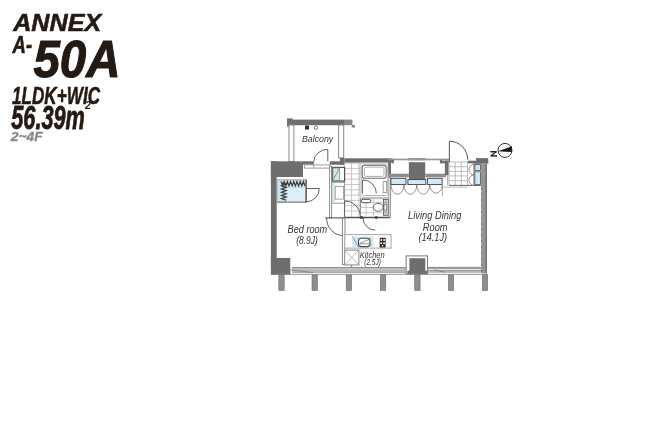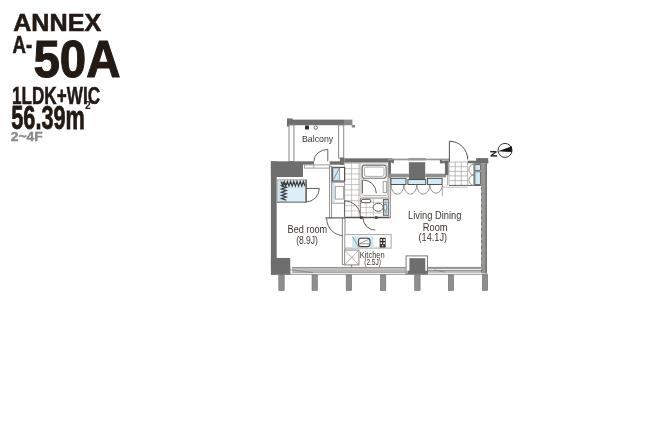--- a/index.html
+++ b/index.html
@@ -1,17 +1,17 @@
 <!DOCTYPE html>
 <html><head>
 <meta charset="utf-8">
 <style>
 html,body{margin:0;padding:0;background:#ffffff;}
 #stage{position:relative;width:646px;height:430px;background:#fff;overflow:hidden;
-font-family:"Liberation Sans",sans-serif;}
+font-family:"Liberation Sans",sans-serif;font-style:italic;}
 svg{position:absolute;left:0;top:0;}
 </style>
 </head>
 <body>
 <div id="stage">
 <svg width="646" height="430" viewBox="0 0 646 430">
 
 <g fill="#241a14" font-family="Liberation Sans,sans-serif" font-weight="bold">
 
   <text x="13.2" y="31.4" font-size="23" stroke="#241a14" stroke-width="0.55" textLength="88" lengthAdjust="spacingAndGlyphs">ANNEX</text>

